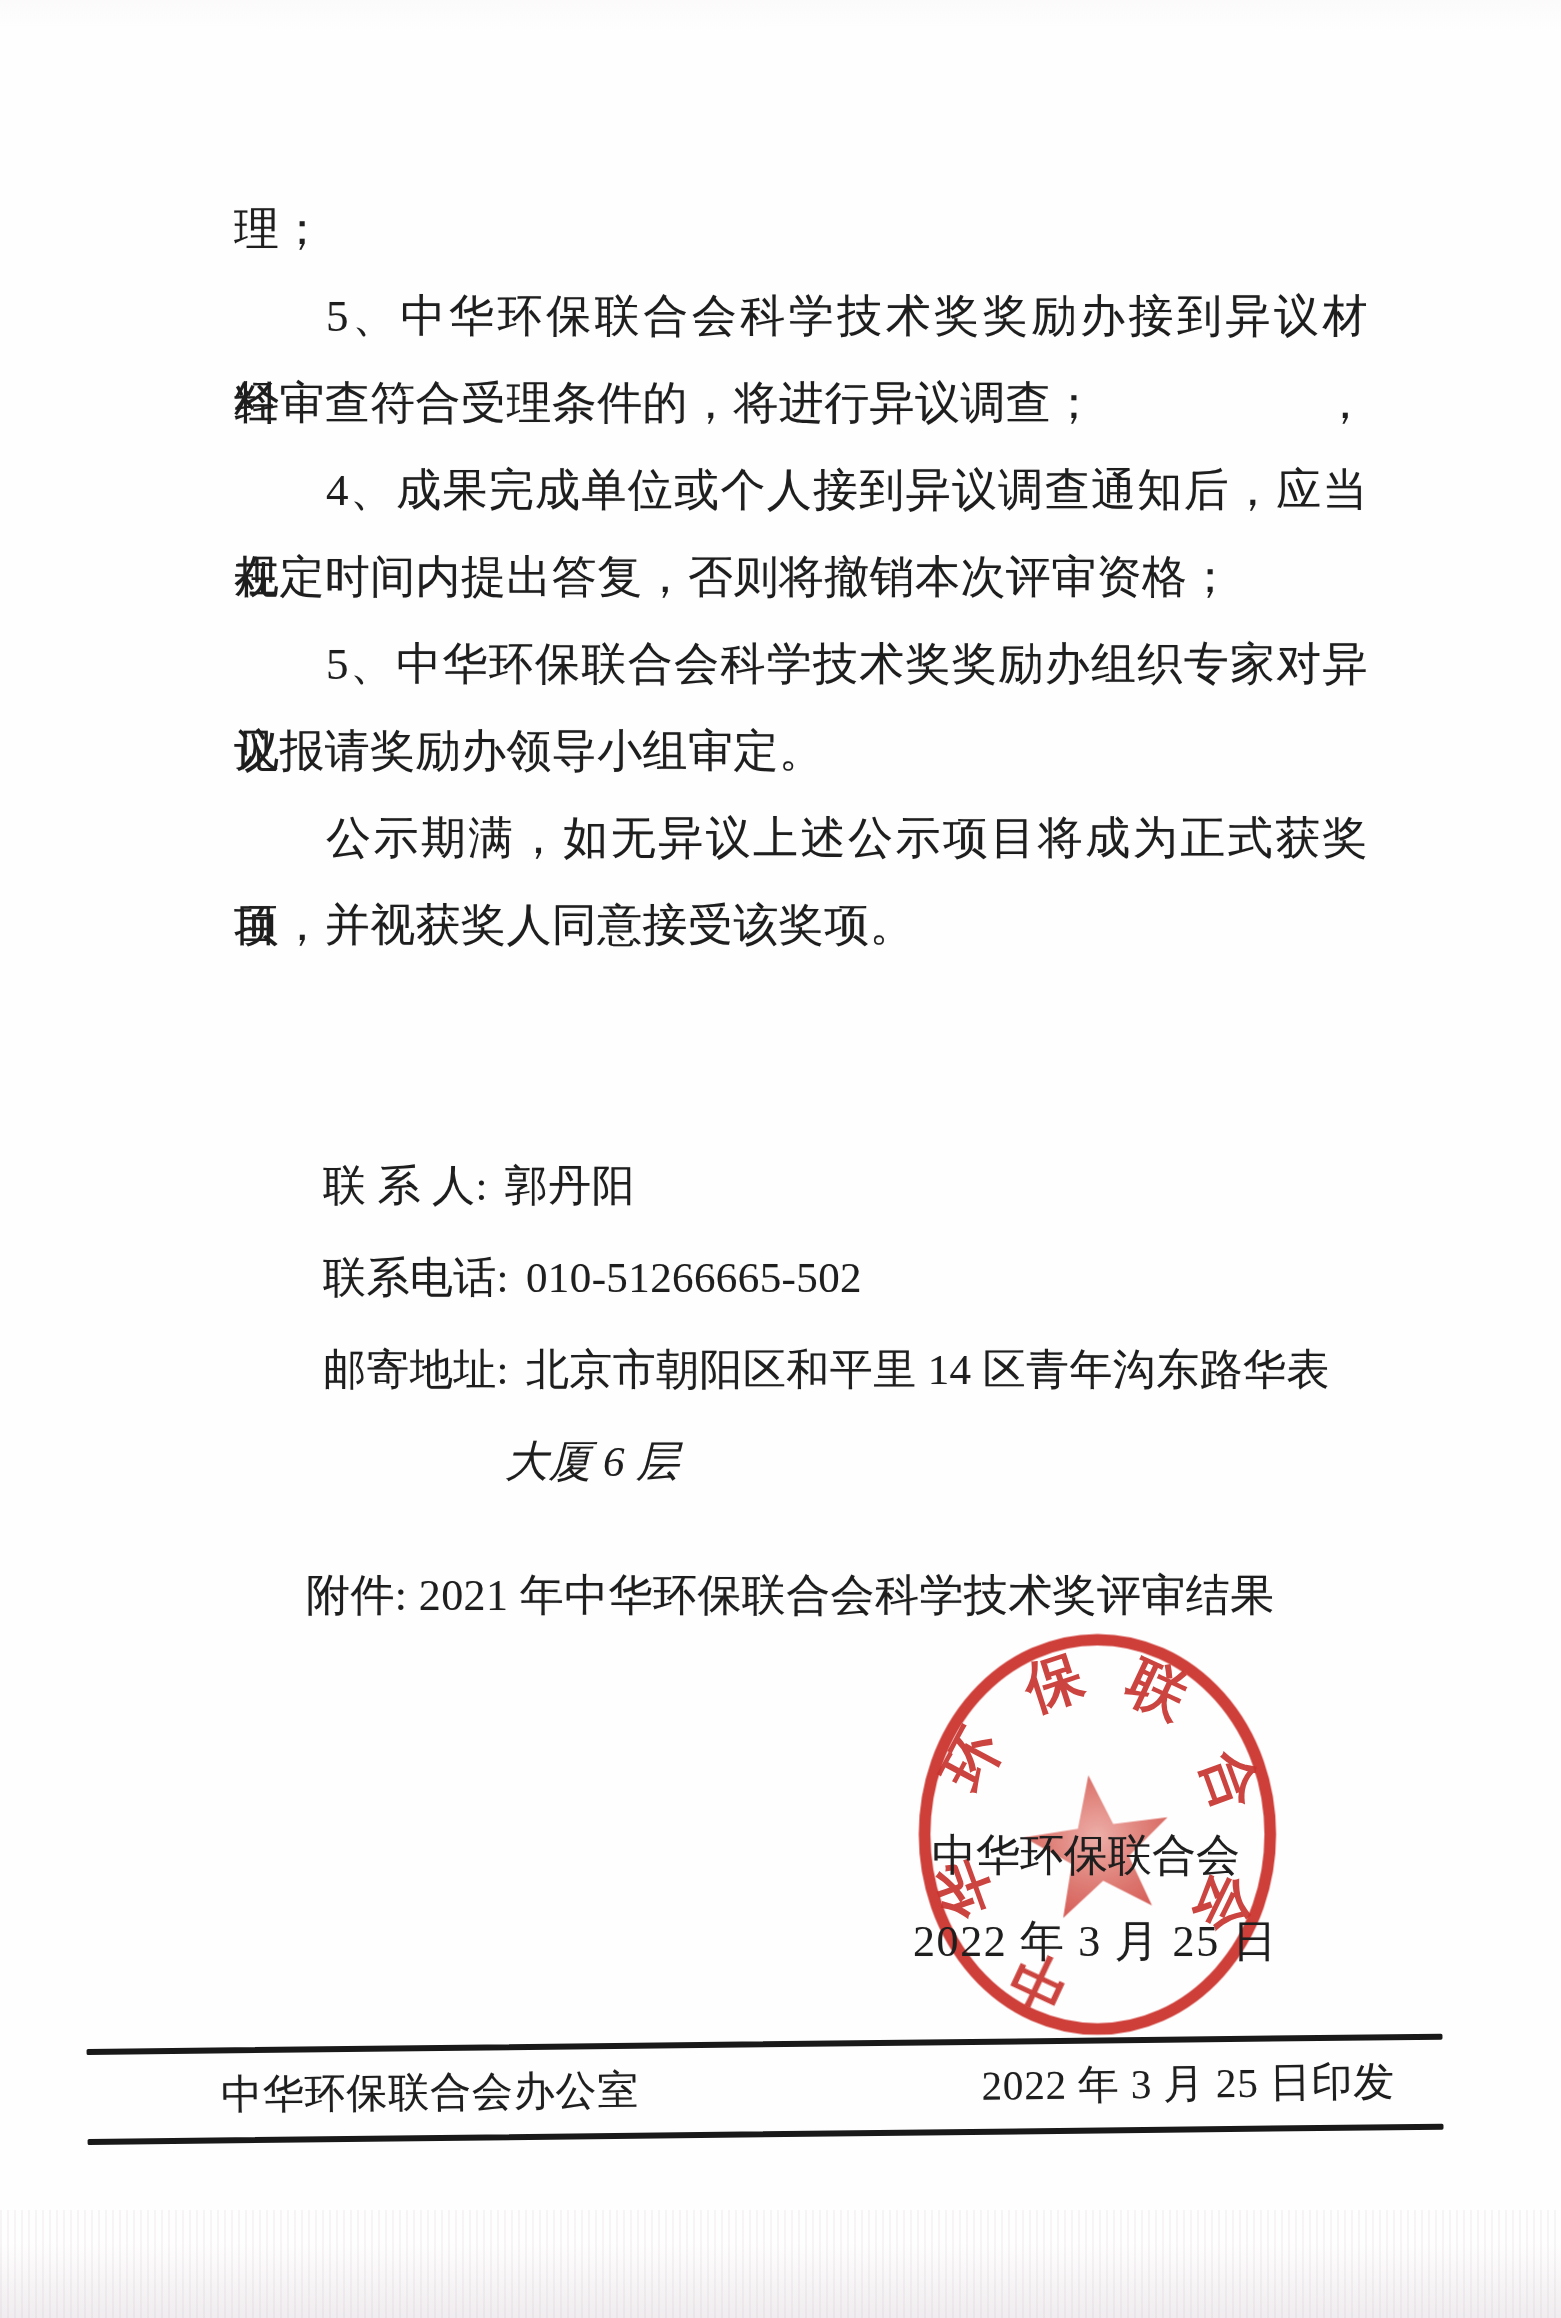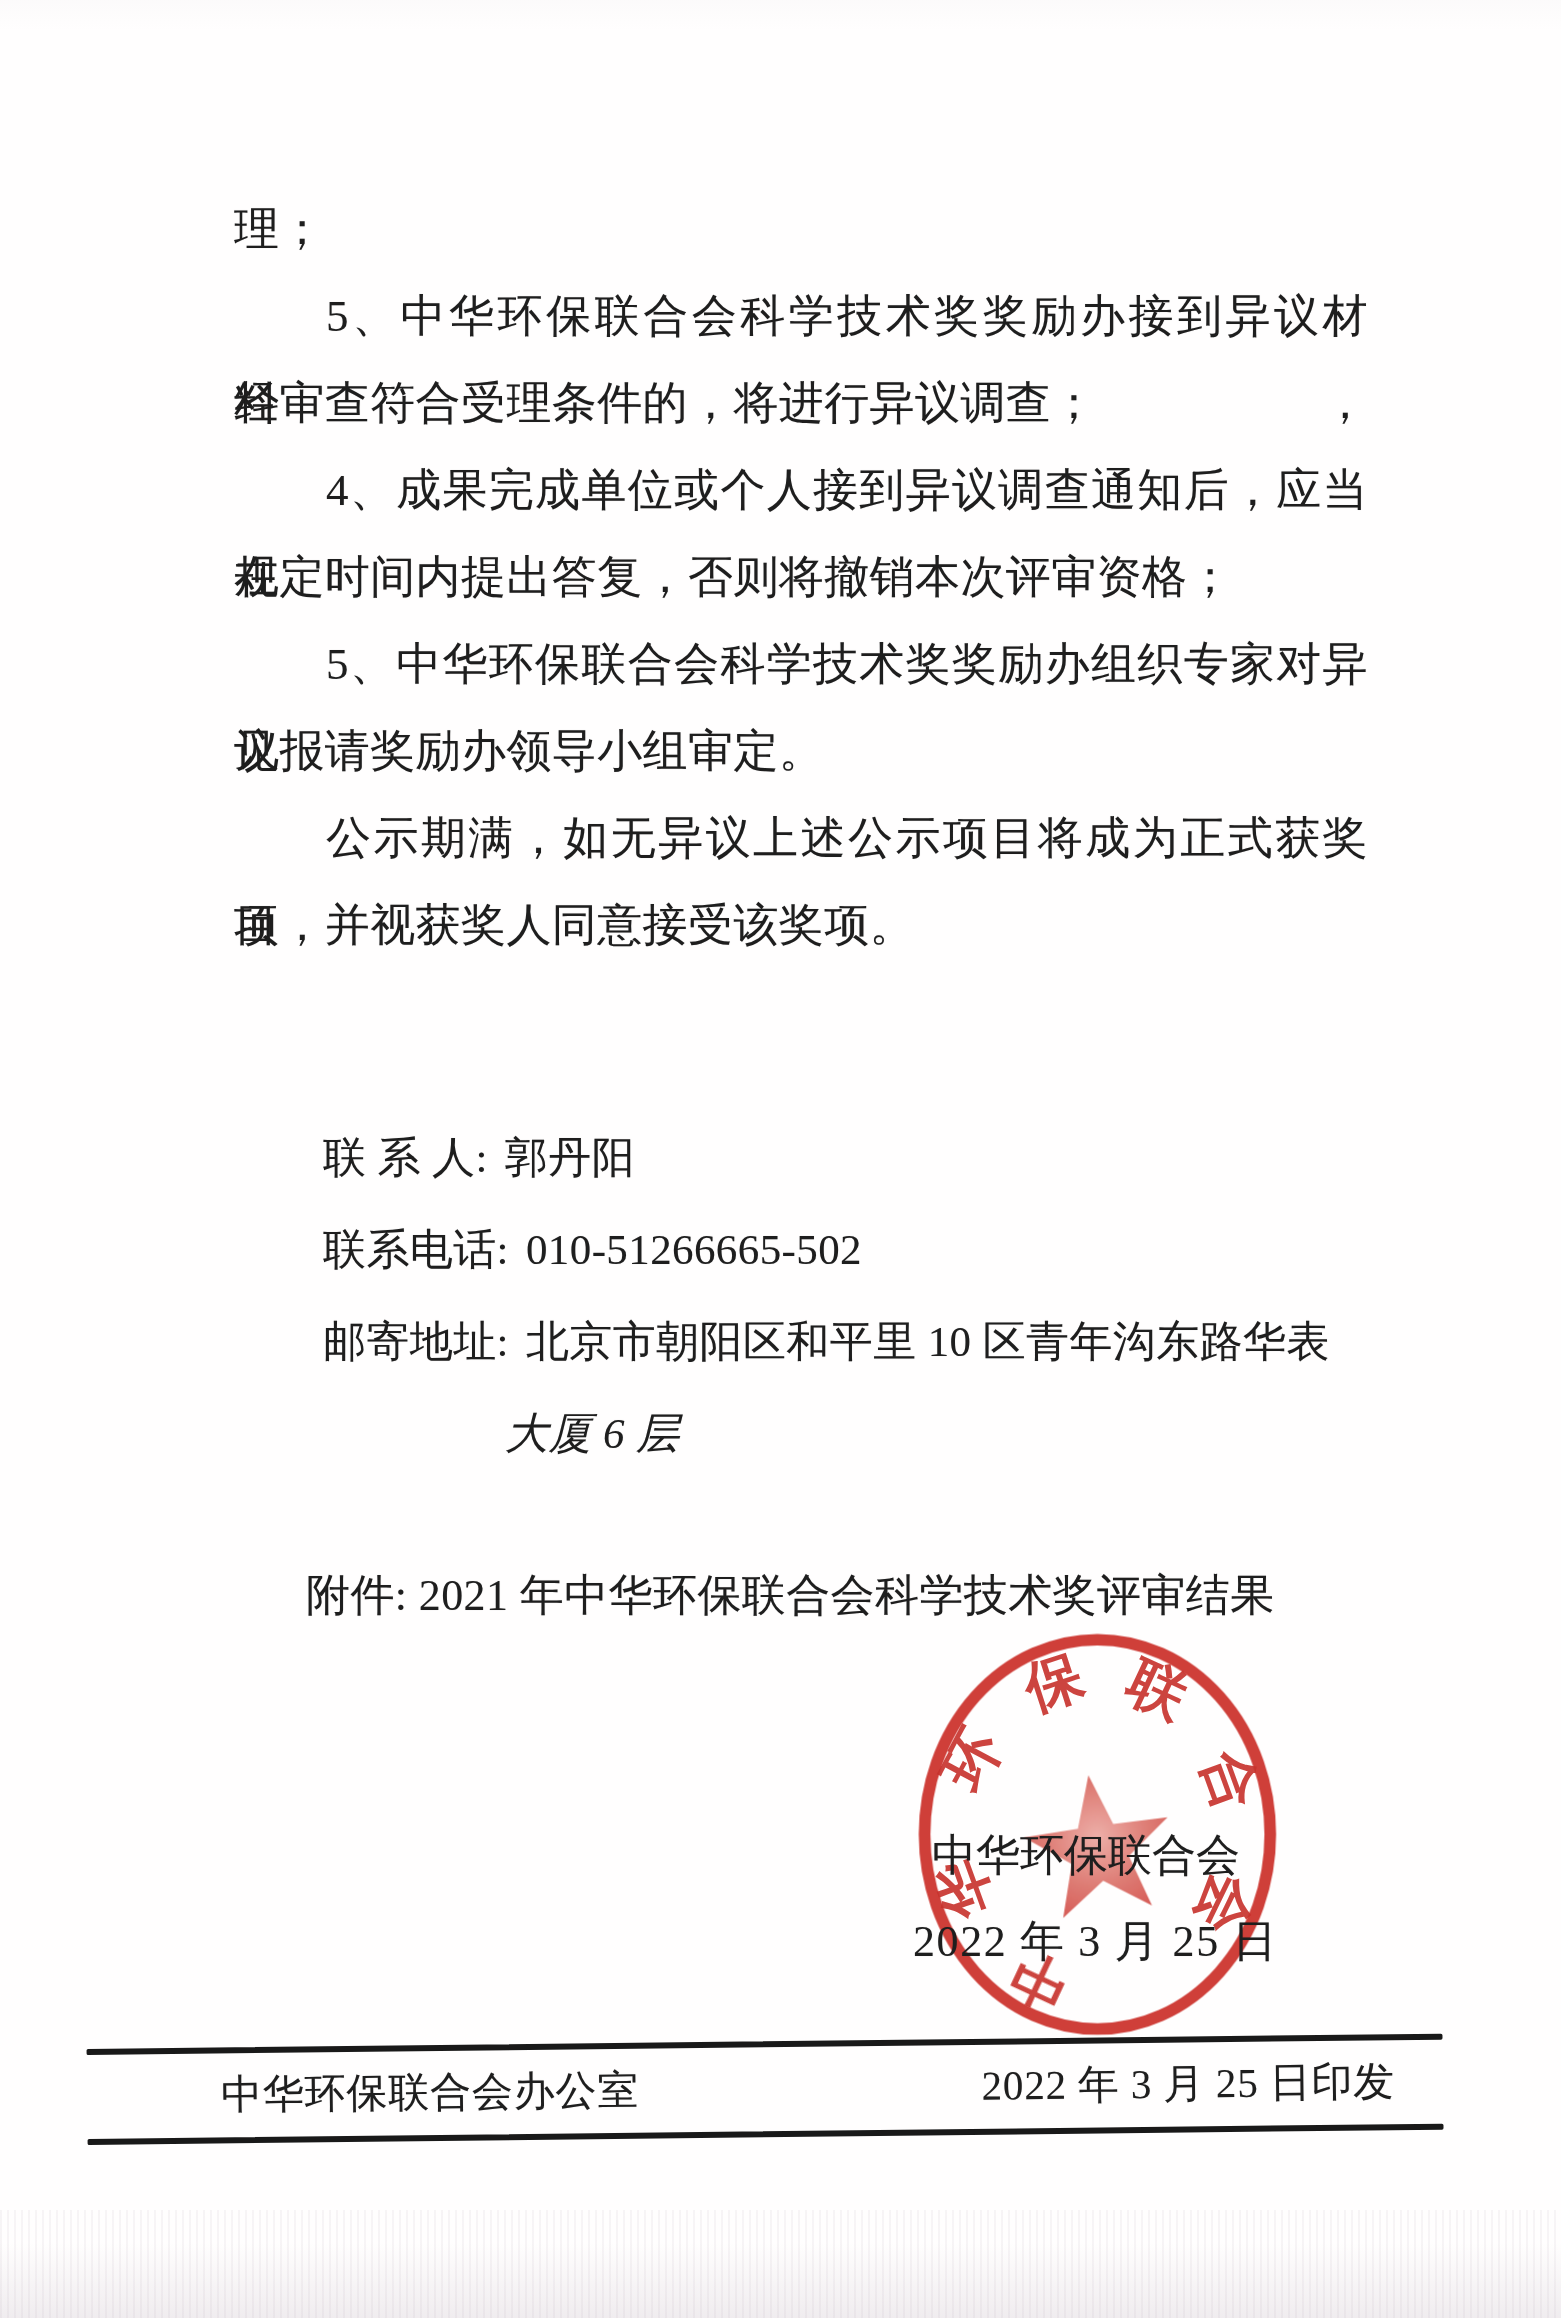--- a/index.html
+++ b/index.html
@@ -26,21 +26,21 @@
     position:absolute;left:234px;top:186px;width:1134px;
     font-size:45px;letter-spacing:0.4px;
     text-shadow:0 0 0.8px rgba(20,20,20,.28);
   }
   .bline{height:87px;line-height:87px;white-space:nowrap;}
   .bline.just{white-space:normal;text-align:justify;text-align-last:justify;}
   .bline.ind{text-indent:92px;}
 
   
   .contact-block{
-    position:absolute;left:323px;top:1112px;width:1091px;
+    position:absolute;left:323px;top:1140px;width:1091px;
     font-size:43px;letter-spacing:0.4px;
     text-shadow:0 0 0.8px rgba(20,20,20,.28);
   }
   .cline{height:92px;line-height:92px;white-space:nowrap;}
   .cline .val{margin-left:17px;}
   .cline.wrap2{padding-left:182px;font-style:italic;}
 
   
   .attachment{
     position:absolute;left:306px;top:1569px;
@@ -99,21 +99,21 @@
   </div>
 
   <div class="contact-block">
     <div class="cline">
       <span>联 系 人:</span><span class="val">郭丹阳</span>
     </div>
     <div class="cline">
       <span>联系电话:</span><span class="val">010-51266665-502</span>
     </div>
     <div class="cline">
-      <span>邮寄地址:</span><span class="val">北京市朝阳区和平里 10 区青年沟东路华表</span>
+      <span>邮寄地址:</span><span class="val">北京市朝阳区和平里 14 区青年沟东路华表</span>
     </div>
     <div class="cline wrap2">
       <span>大厦 6 层</span>
     </div>
   </div>
 
   <div class="attachment">附件: 2021 年中华环保联合会科学技术奖评审结果</div>
 
   <svg class="seal" viewBox="0 0 500 560" xmlns="http://www.w3.org/2000/svg">
     <defs>

